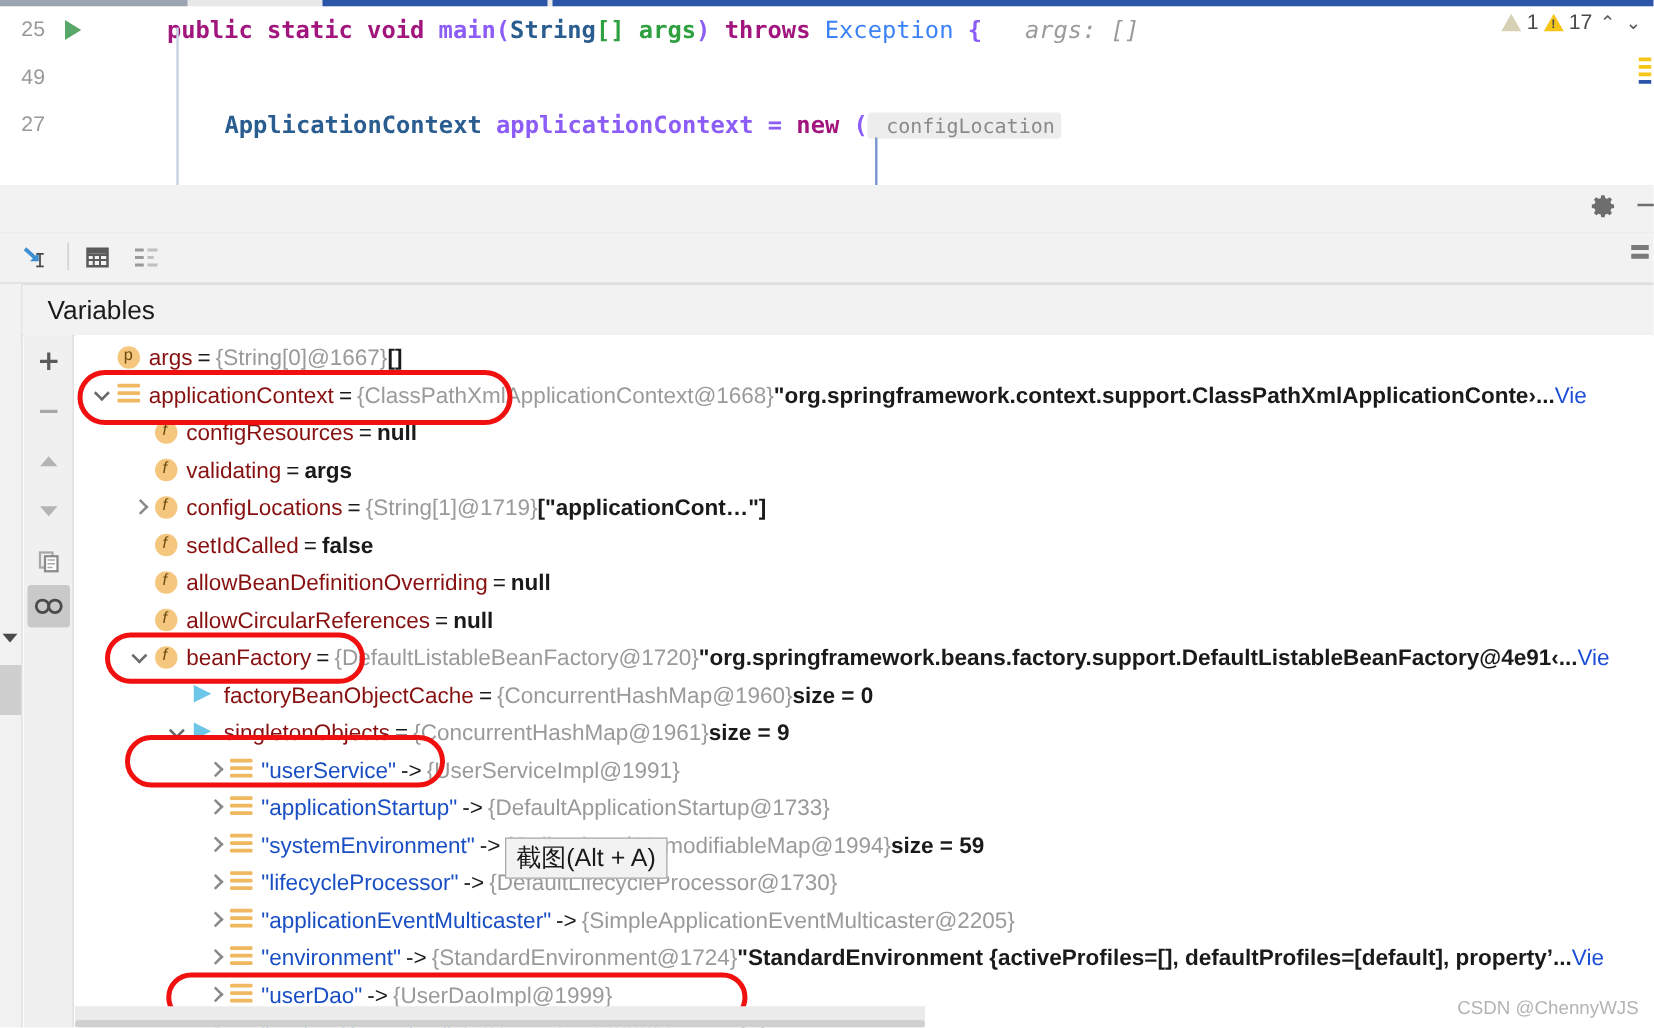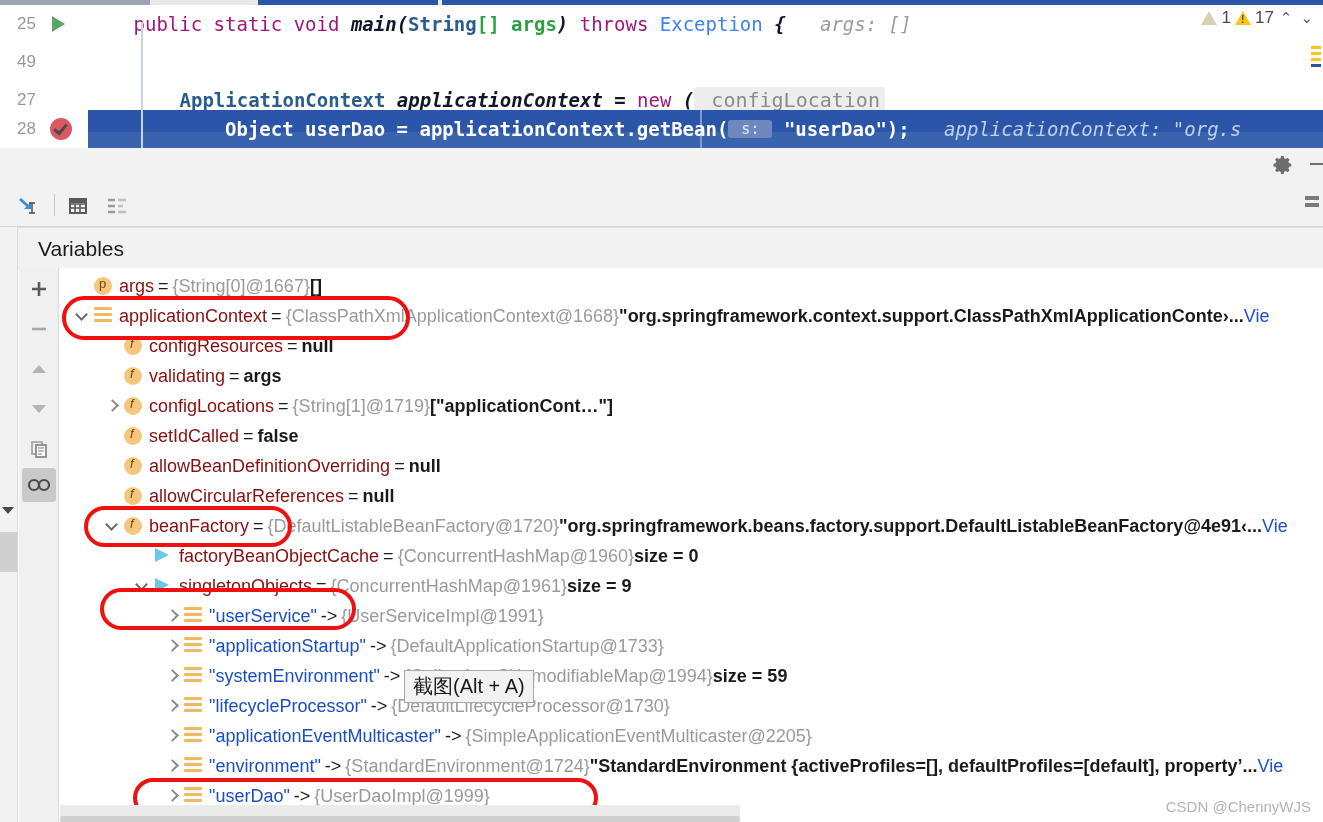--- a/index.html
+++ b/index.html
@@ -20,27 +20,27 @@
     font-family:"DejaVu Sans Mono","Liberation Mono",monospace;font-size:19px;white-space:pre;}
   .gutter{width:42px;text-align:right;padding-right:6px;color:#999999;font-size:17px;
     font-family:"Liberation Sans",sans-serif;box-sizing:border-box;flex:0 0 42px;}
   .gmark{flex:0 0 46px;position:relative;height:38px;}
   .codebody{flex:1 1 auto;position:relative;height:38px;display:flex;align-items:center;}
 
   .line-hl{position:absolute;left:88px;top:0;width:1235px;height:38px;background:#2a55a8;}
   .line-hl2{position:absolute;left:88px;top:22px;width:1235px;height:16px;background:#3a63ae;}
   .vguide{position:absolute;left:140px;top:0;width:2px;height:100%;background:#c9d4e3;}
 
-  .kw{color:#a1157d;font-weight:normal;}
+  .kw{color:#a1157d;font-weight:bold;}
   .type{color:#3b82f6;}
   .cls{color:#2a5d8f;font-weight:bold;}
-  .plain{color:#0f172a;font-weight:bold;font-style:italic;}
+  .plain{color:#8b5cf6;font-weight:bold;}
   .gen{color:#2ea03f;font-weight:bold;}
   .hint{color:#9b9b9b;font-style:italic;}
-  .hintbox{background:#ededed;color:#8a8a8a;font-style:normal;padding:1px 5px;border-radius:3px;font-size:20px;}
+  .hintbox{background:#ededed;color:#8a8a8a;font-style:normal;padding:1px 5px;border-radius:3px;font-size:16px;}
   .onblue{color:#ffffff;font-weight:bold;}
   .onblue-hint{color:#bfd0ea;font-style:italic;}
   .pbox{background:#6e88bd;color:#dfe8f6;border-radius:3px;padding:0px 4px;font-size:15px;font-style:normal;}
 
   .play-tri{width:0;height:0;border-left:13px solid #59a869;border-top:8px solid transparent;border-bottom:8px solid transparent;
     position:absolute;left:10px;top:11px;}
   .bp{position:absolute;left:8px;top:8px;width:22px;height:22px;border-radius:50%;background:#db5860;}
   .bp:after{content:"";position:absolute;left:4px;top:6px;width:10px;height:5px;border-left:3px solid #4a4a4a;border-bottom:3px solid #4a4a4a;
     transform:rotate(-50deg);}
 
@@ -148,31 +148,20 @@
     </div>
 
     <div class="code-line" style="top:81px;">
       <div class="gutter">27</div>
       <div class="gmark"></div>
       <div class="codebody">
         <span class="cls">        ApplicationContext </span><span class="plain">applicationContext </span><span class="plain">= </span><span class="kw">new </span><span class="plain">(</span><span class="hintbox">&nbsp;configLocation</span>
       </div>
     </div>
 
-    <div class="code-line" style="top:110px;height:38px;">
-      <div class="line-hl"></div>
-      <div class="line-hl2"></div>
-      <div class="gutter" style="position:relative;z-index:2;">28</div>
-      <div class="gmark" style="position:relative;z-index:2;">
-        <div class="bp"></div>
-      </div>
-      <div class="codebody" style="position:relative;z-index:2;">
-        <span class="onblue">        Object userDao = applicationContext.getBean(</span><span class="pbox">&nbsp;s:&nbsp;</span><span class="onblue">&nbsp;"userDao");</span><span class="onblue-hint">   applicationContext: "org.s</span>
-      </div>
-    </div>
 
     <div class="vguide" style="left:141px;top:22px;height:126px;"></div>
     <div class="vguide" style="left:700px;top:110px;height:38px;background:#7d9ad0;"></div>
 
     <div class="warncluster">
       <span class="tri"></span>
       <span>1</span>
       <span class="tri y"></span>
       <span>17</span>
       <span class="chev">⌃</span>

